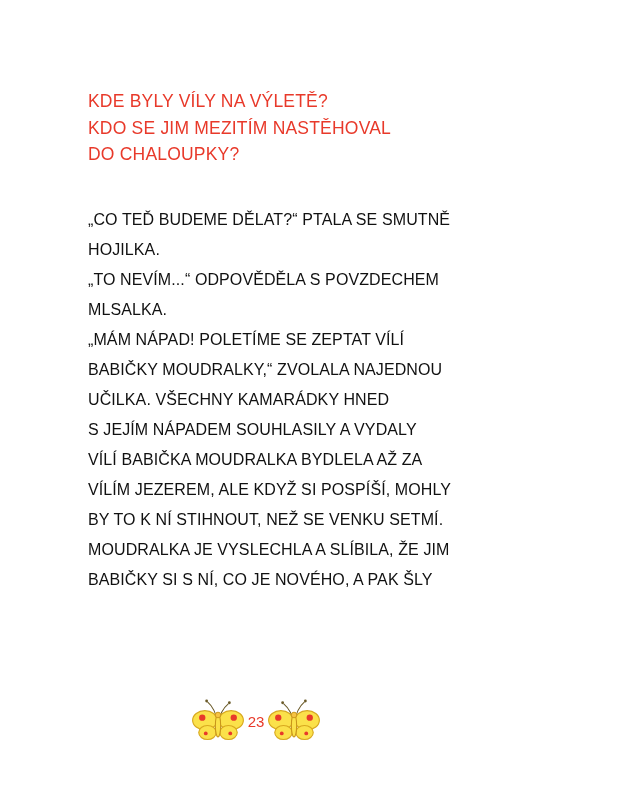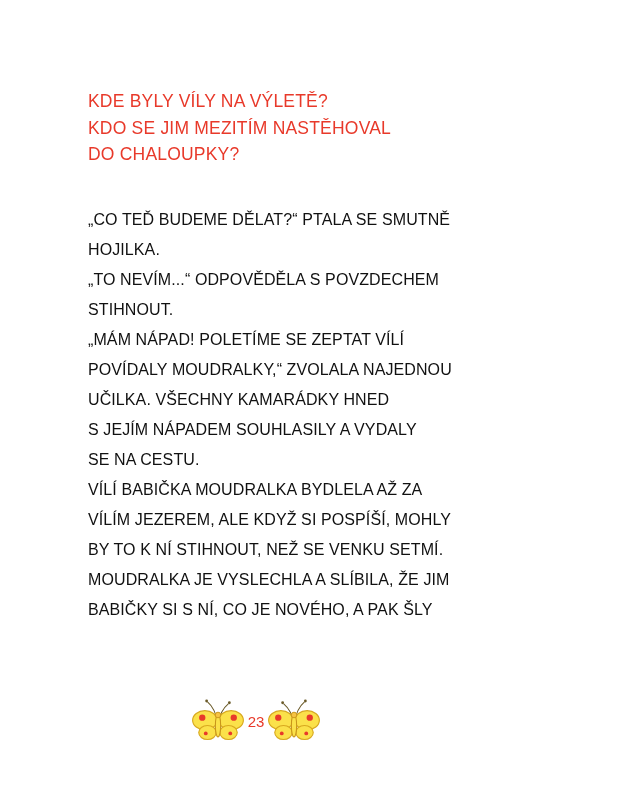--- a/index.html
+++ b/index.html
@@ -82,26 +82,25 @@
   <div class="question-block">
     <div class="question-line">KDE BYLY VÍLY NA VÝLETĚ?</div>
     <div class="question-line">KDO SE JIM MEZITÍM NASTĚHOVAL</div>
     <div class="question-line">DO CHALOUPKY?</div>
   </div>
 
   <div class="body-block">
     <div class="body-line">„CO TEĎ BUDEME DĚLAT?“ PTALA SE SMUTNĚ</div>
     <div class="body-line">HOJILKA.</div>
     <div class="body-line">„TO NEVÍM...“ ODPOVĚDĚLA S POVZDECHEM</div>
-    <div class="body-line">STIHNOUT.</div>
+    <div class="body-line">MLSALKA.</div>
     <div class="body-line">„MÁM NÁPAD! POLETÍME SE ZEPTAT VÍLÍ</div>
-    <div class="body-line">POVÍDALY MOUDRALKY,“ ZVOLALA NAJEDNOU</div>
+    <div class="body-line">BABIČKY MOUDRALKY,“ ZVOLALA NAJEDNOU</div>
     <div class="body-line">UČILKA. VŠECHNY KAMARÁDKY HNED</div>
     <div class="body-line">S JEJÍM NÁPADEM SOUHLASILY A VYDALY</div>
-    <div class="body-line">SE NA CESTU.</div>
     <div class="body-line">VÍLÍ BABIČKA MOUDRALKA BYDLELA AŽ ZA</div>
     <div class="body-line">VÍLÍM JEZEREM, ALE KDYŽ SI POSPÍŠÍ, MOHLY</div>
     <div class="body-line">BY TO K NÍ STIHNOUT, NEŽ SE VENKU SETMÍ.</div>
     <div class="body-line">MOUDRALKA JE VYSLECHLA A SLÍBILA, ŽE JIM</div>
     <div class="body-line">BABIČKY SI S NÍ, CO JE NOVÉHO, A PAK ŠLY</div>
   </div>
 
   <div class="footer">
 
     <span>

